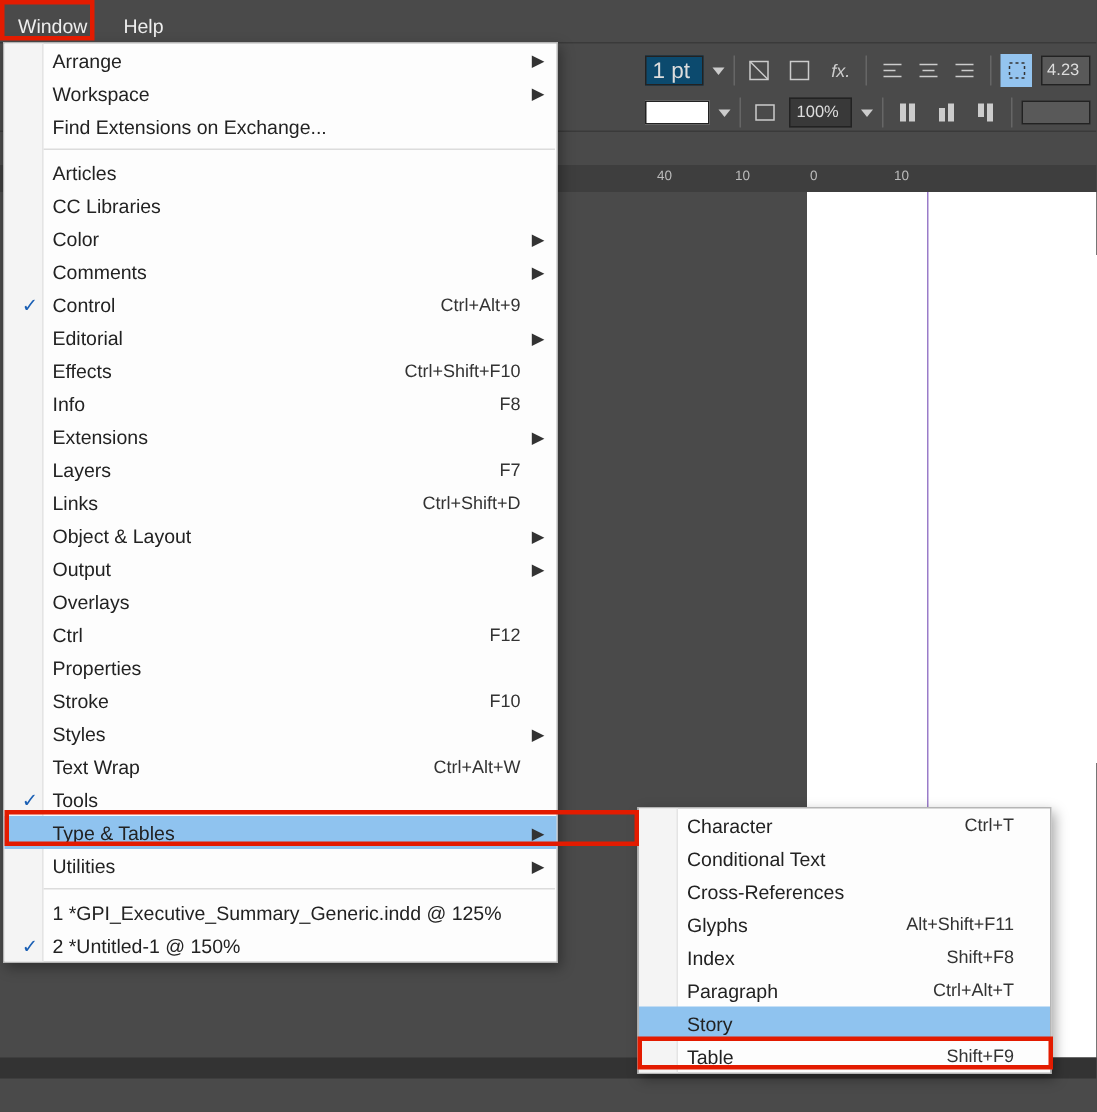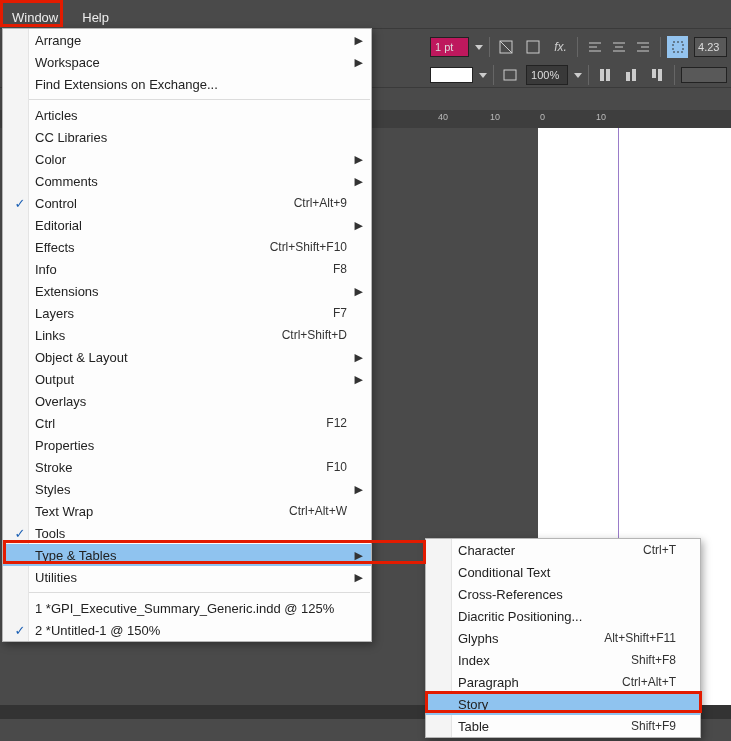--- a/index.html
+++ b/index.html
@@ -12,21 +12,21 @@
   .menubar-right { position: absolute; right: 6px; top: 0; display: flex; align-items: flex-end; height: 28px; gap: 10px; color: #ddd; margin-top: 46px; }
   .share-icon svg { width: 16px; height: 16px; fill: none; stroke: #ddd; stroke-width: 1.5; }
   .workspace-switcher { font-size: 13px; display: flex; align-items: center; gap: 6px; padding: 0 8px; }
   .down-caret { width: 0; height: 0; border-left: 4px solid transparent; border-right: 4px solid transparent; border-top: 5px solid #ccc; }
 
   
   .toolbar { position: absolute; top: 28px; left: 0; right: 0; height: 60px; background: #4a4a4a; border-top: 1px solid #3a3a3a; border-bottom: 1px solid #3a3a3a; color: #ddd; }
   .toolbar-row { position: absolute; left: 430px; right: 4px; display: flex; align-items: center; gap: 6px; }
   .toolbar-row.r1 { top: 6px; height: 24px; }
   .toolbar-row.r2 { top: 34px; height: 24px; }
-  .stroke-field { width: 40px; height: 20px; background: #be185d; border: 1px solid #222; color: #ddd; font-size: 11px; display: flex; align-items: center; padding: 0 4px; }
+  .stroke-field { width: 40px; height: 20px; background: #0c4a6e; border: 1px solid #222; color: #ddd; font-size: 15px; display: flex; align-items: center; padding: 0 4px; }
   .color-swatch { width: 46px; height: 16px; background: #fff; border: 1px solid #222; }
   .zoom-field { width: 44px; height: 20px; background: #393939; border: 1px solid #222; color: #ddd; font-size: 11px; display: flex; align-items: center; padding: 0 4px; }
   .num-field { width: 34px; height: 20px; background: #595959; border: 1px solid #222; color: #ddd; font-size: 11px; display: flex; align-items: center; padding: 0 3px; }
   .iconbtn { width: 22px; height: 22px; display: flex; align-items: center; justify-content: center; color: #ccc; }
   .iconbtn svg { width: 16px; height: 16px; fill: #ccc; }
   .align-group { display: flex; gap: 2px; }
   .lightblue-tool { background: #94c4ef; }
 
   
   .ruler { position: absolute; top: 110px; left: 0; right: 0; height: 18px; background: #3e3e3e; color: #bbb; font-size: 9px; display: flex; align-items: flex-end; }
@@ -299,23 +299,20 @@
         <span>Character</span>
         <span class="shortcut">Ctrl+T</span>
       </div>
       <div class="menu-row">
         <span>Conditional Text</span>
       </div>
       <div class="menu-row">
         <span>Cross-References</span>
       </div>
       <div class="menu-row">
-        <span>Diacritic Positioning...</span>
-      </div>
-      <div class="menu-row">
         <span>Glyphs</span>
         <span class="shortcut">Alt+Shift+F11</span>
       </div>
       <div class="menu-row">
         <span>Index</span>
         <span class="shortcut">Shift+F8</span>
       </div>
       <div class="menu-row">
         <span>Paragraph</span>
         <span class="shortcut">Ctrl+Alt+T</span>

